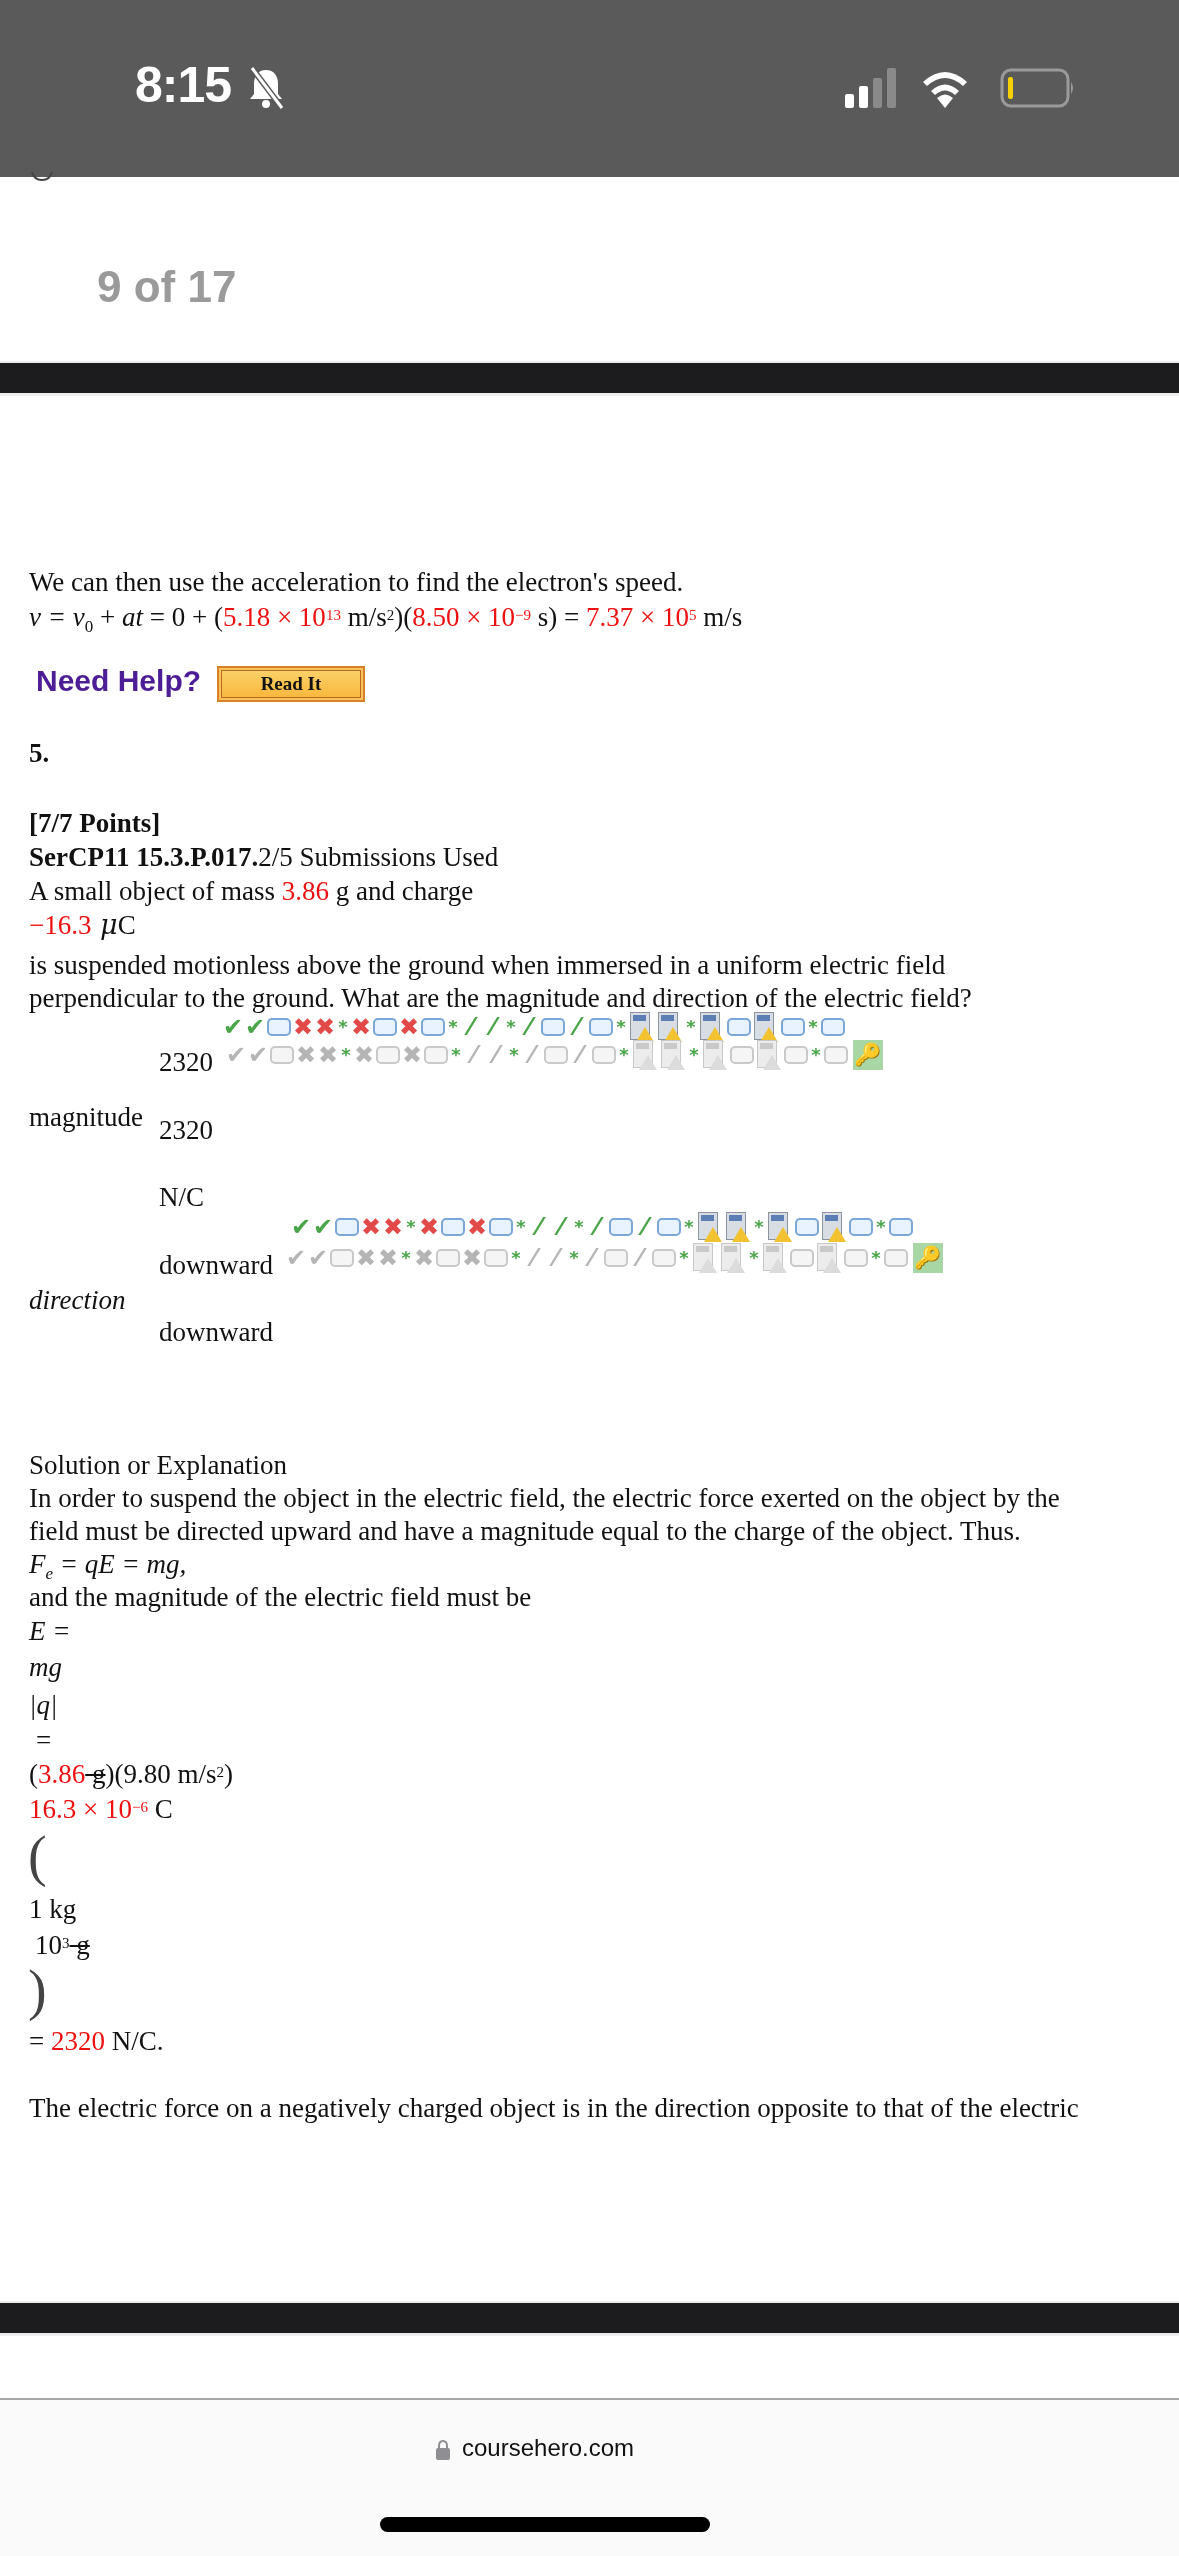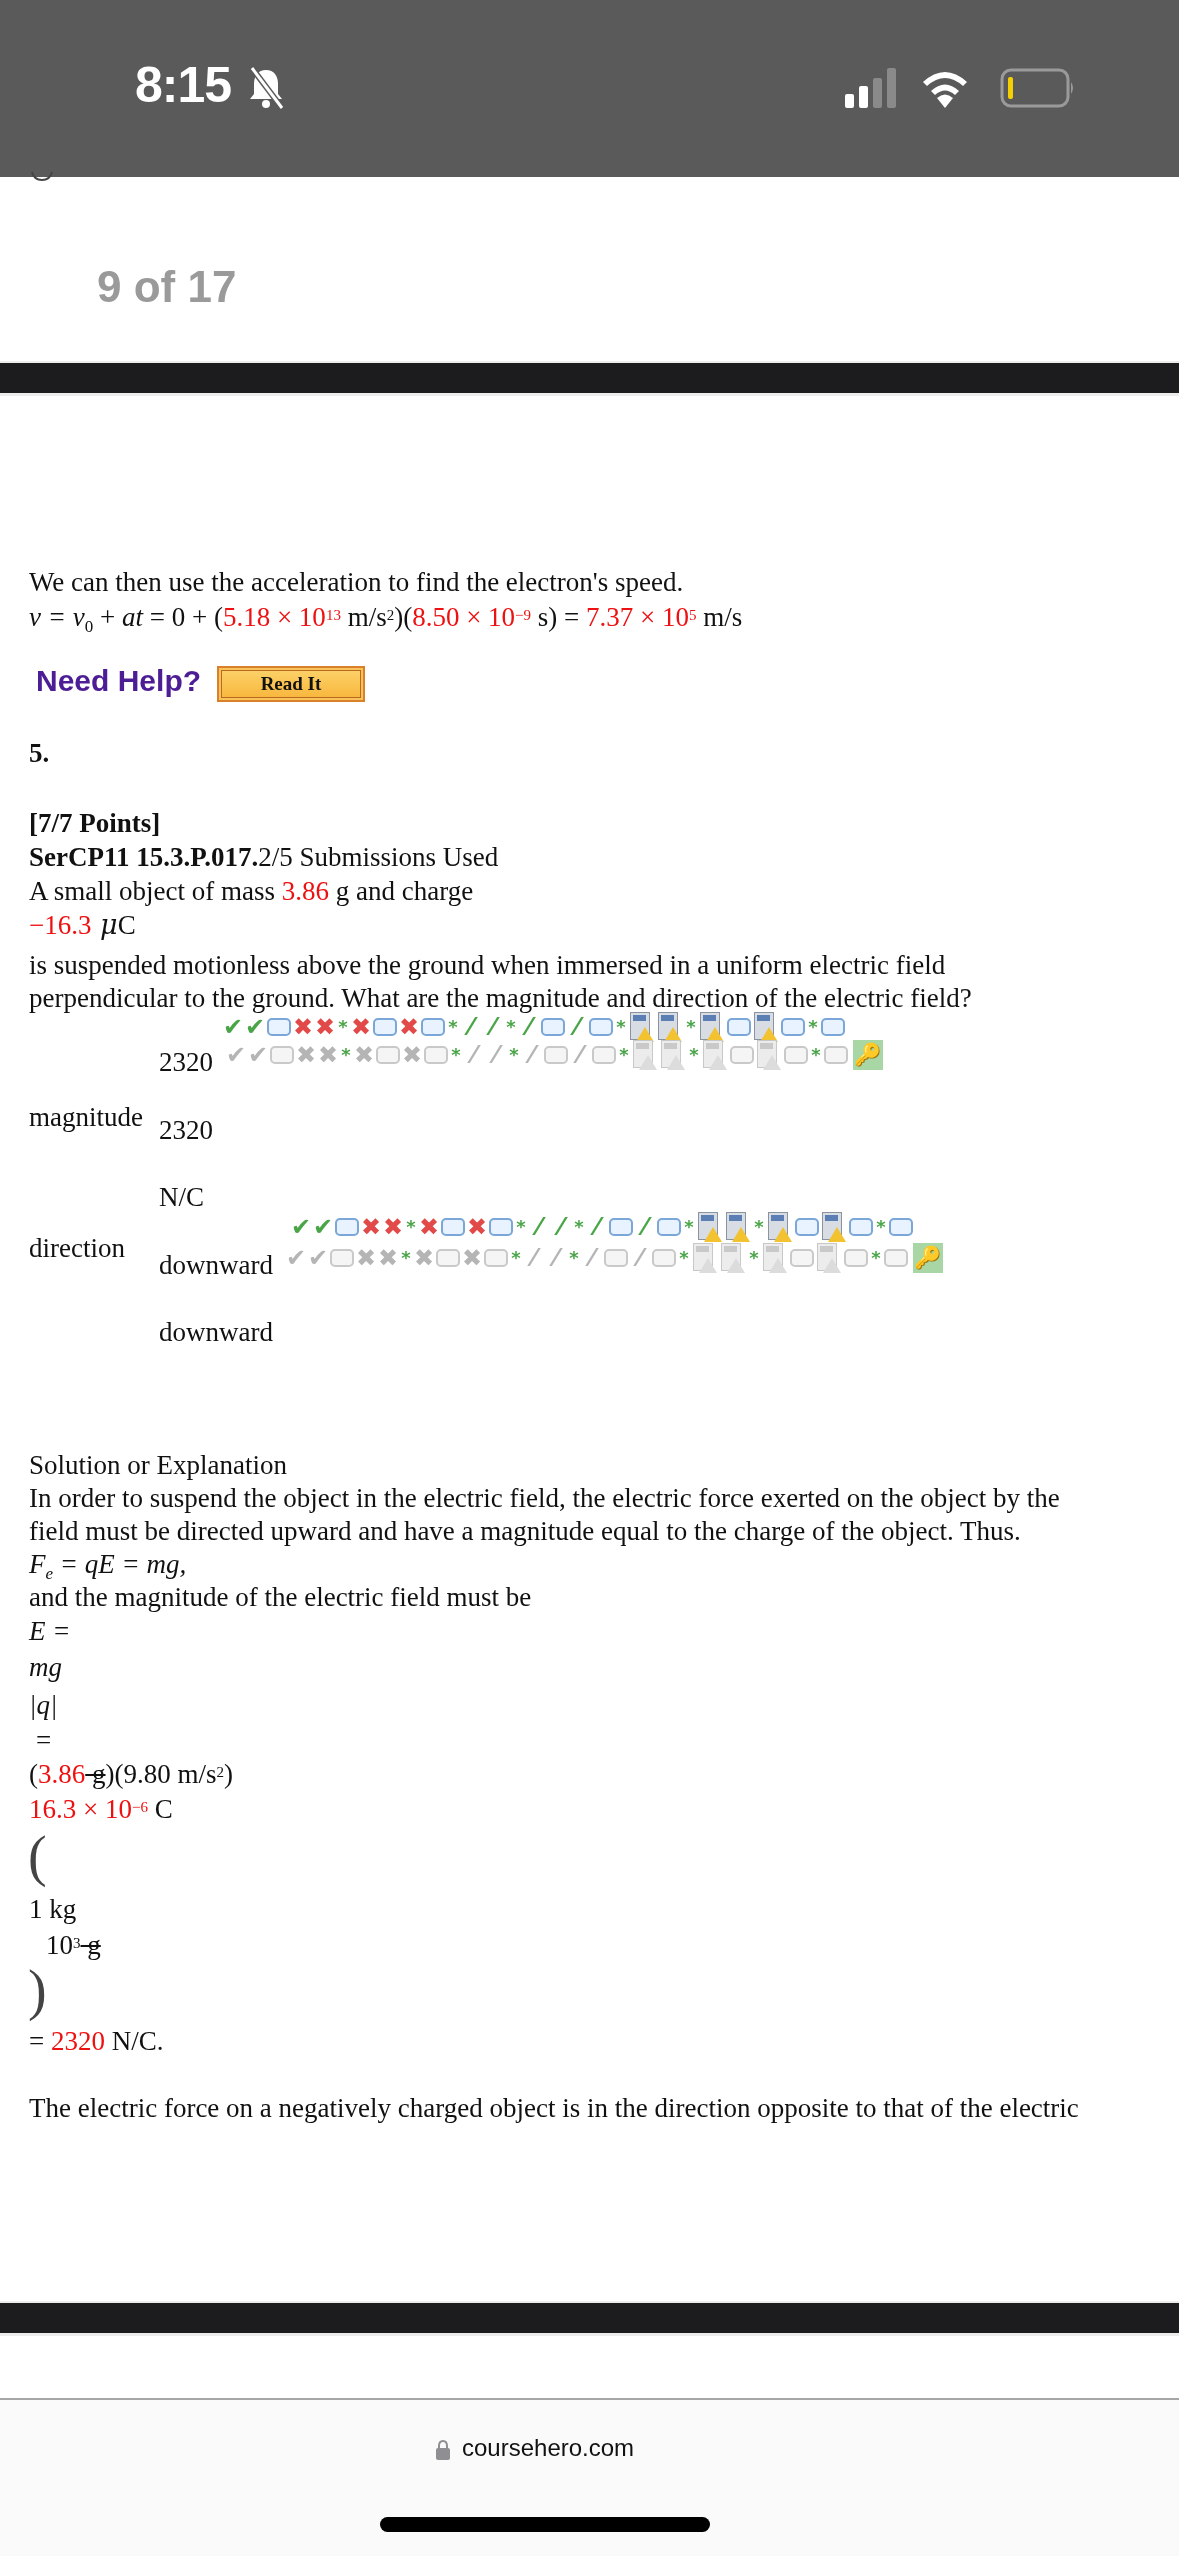--- a/index.html
+++ b/index.html
@@ -311,21 +311,21 @@
         <span class="scr"></span>
         <span class="warn"></span>
       </span>
     <span class="bub gray"></span>
     <span class="ic sm g">*</span>
     <span class="bub gray"></span>
     <span class="key">🔑</span>
   </div>
 </div>
 
-<div class="abs txt" style="left:29px; top:1231px;">direction</div>
+<div class="abs txt" style="left:29px; top:1283px;font-style:italic;">direction</div>
 <div class="abs txt" style="left:159px; top:1315px;">downward</div>
 
 <div class="abs txt" style="left:29px; top:1448px;">Solution or Explanation</div>
 <div class="abs txt" style="left:29px; top:1481px;">In order to suspend the object in the electric field, the electric force exerted on the object by the</div>
 <div class="abs txt" style="left:29px; top:1514px;">field must be directed upward and have a magnitude equal to the charge of the object. Thus.</div>
 <div class="abs txt i" style="left:29px; top:1547px;">
   <span>F</span><sub>e</sub><span> = qE = mg,</span>
 </div>
 <div class="abs txt" style="left:29px; top:1580px;">and the magnitude of the electric field must be</div>
 <div class="abs txt i" style="left:29px; top:1614px;">E =</div>
@@ -333,21 +333,21 @@
 <div class="abs txt i" style="left:29px; top:1688px;">|q|</div>
 <div class="abs txt" style="left:36px; top:1723px;">=</div>
 <div class="abs txt" style="left:29px; top:1757px;">
   <span>(</span><span class="red">3.86</span><span style="text-decoration:line-through;"> g</span><span>)(9.80 m/s</span><sup>2</sup><span>)</span>
 </div>
 <div class="abs txt" style="left:29px; top:1792px;">
   <span class="red">16.3 × 10</span><sup class="red">−6</sup><span> C</span>
 </div>
 <div class="abs" style="left:28px; top:1828px; font-size:56px; line-height:56px; font-weight:100; color:#444;">(</div>
 <div class="abs txt" style="left:29px; top:1892px;">1 kg</div>
-<div class="abs txt" style="left:46px; top:1928px;font-family:Liberation Serif, serif;">
+<div class="abs txt" style="left:35px; top:1928px;font-family:Liberation Serif, serif;">
   <span>10</span><sup>3</sup><span style="text-decoration:line-through;"> g</span>
 </div>
 <div class="abs" style="left:28px; top:1962px; font-size:56px; line-height:56px; font-weight:100; color:#444;">)</div>
 <div class="abs txt" style="left:29px; top:2024px;">
   <span> = </span><span class="red">2320</span><span> N/C.</span>
 </div>
 <div class="abs txt" style="left:29px; top:2091px;">The electric force on a negatively charged object is in the direction opposite to that of the electric</div>
 
 <div class="abs divider" style="top:2301px;"></div>
 

